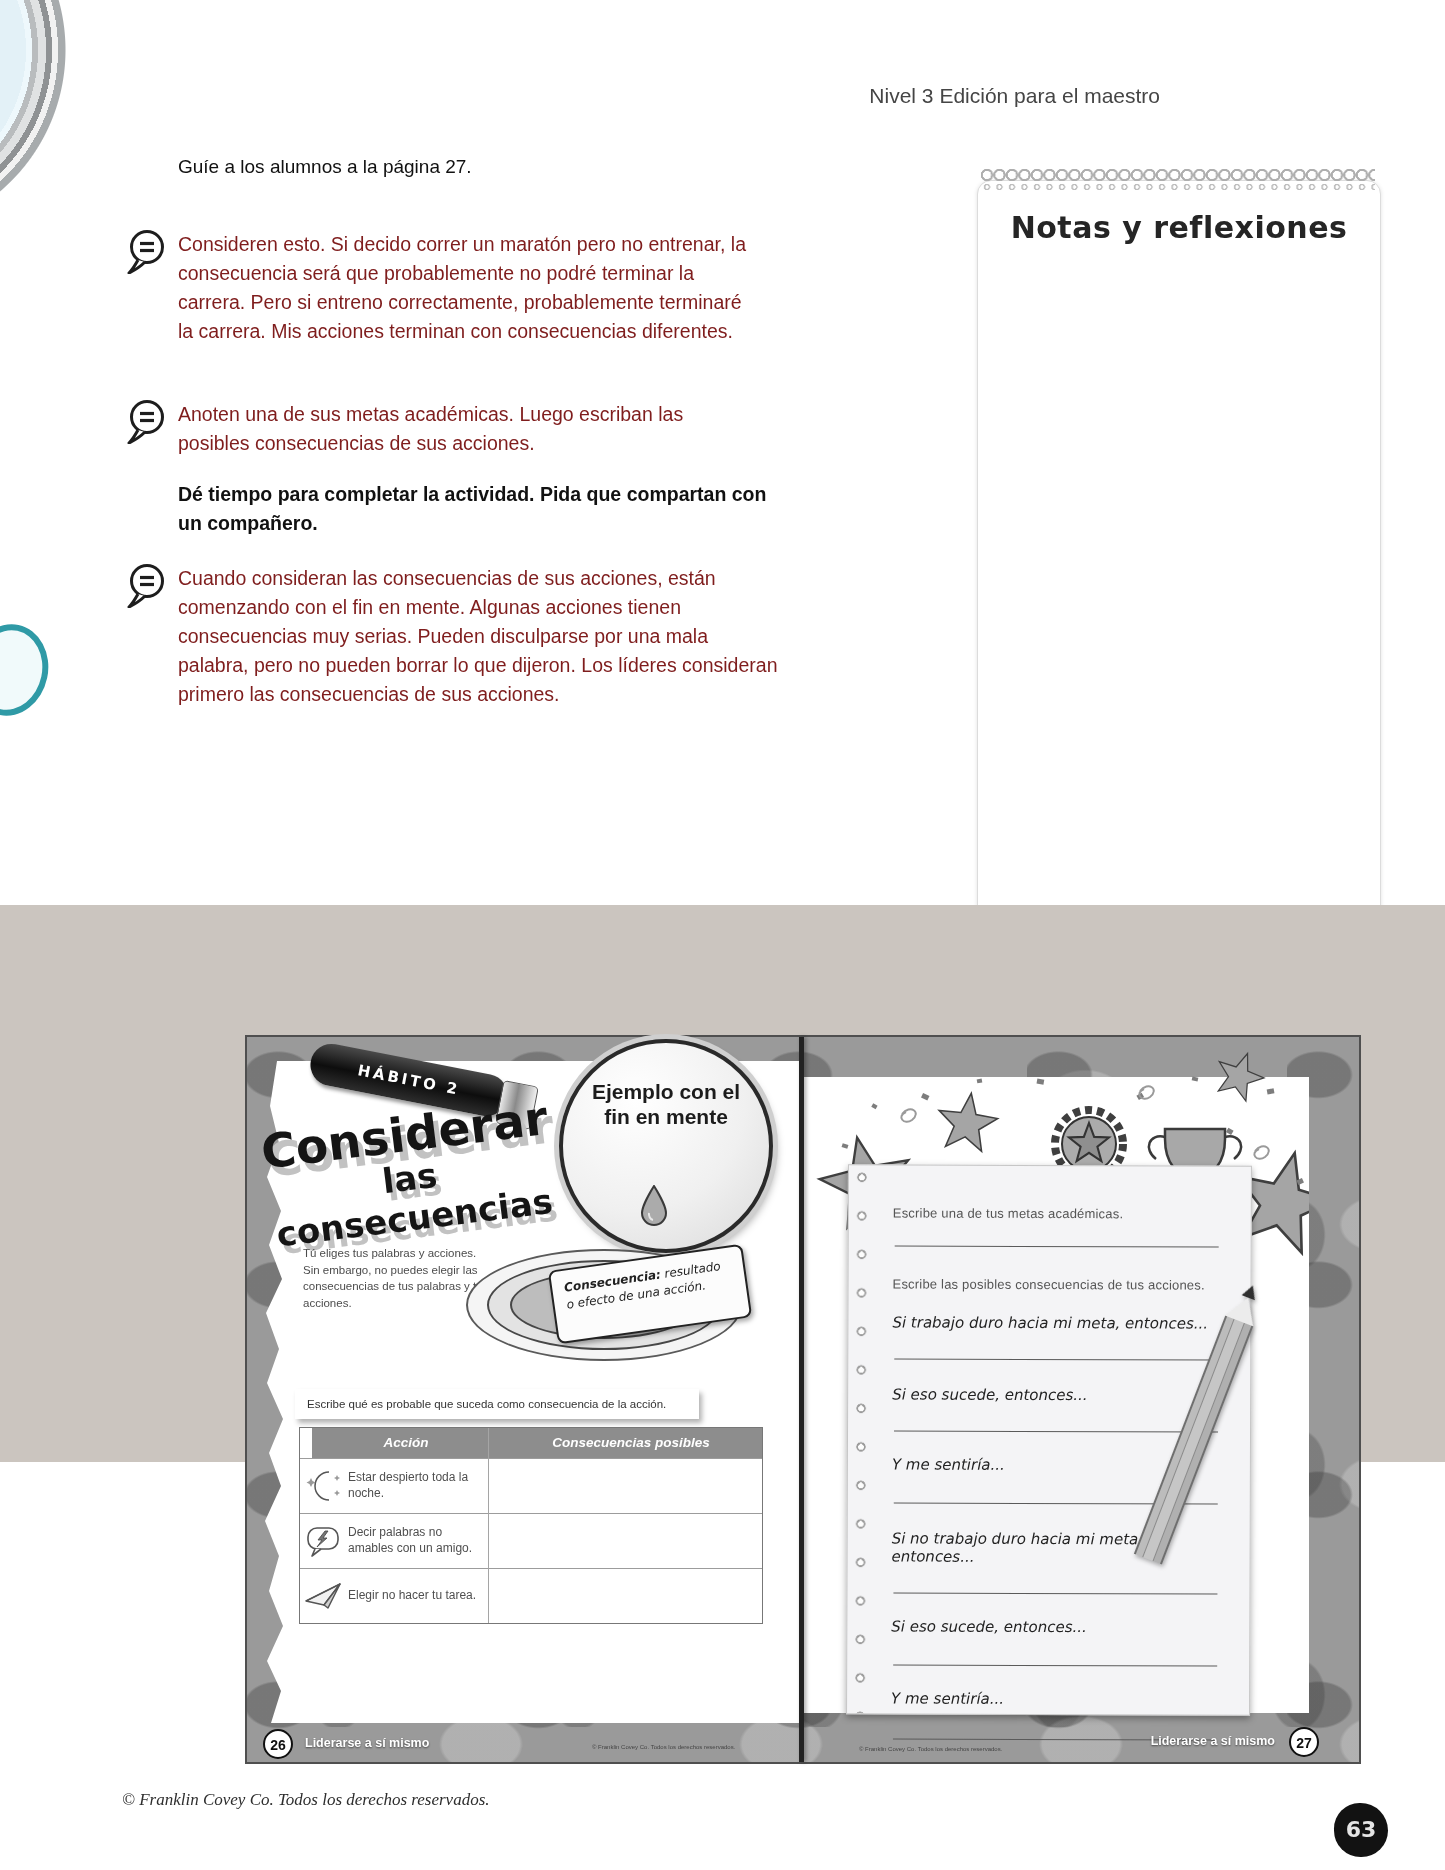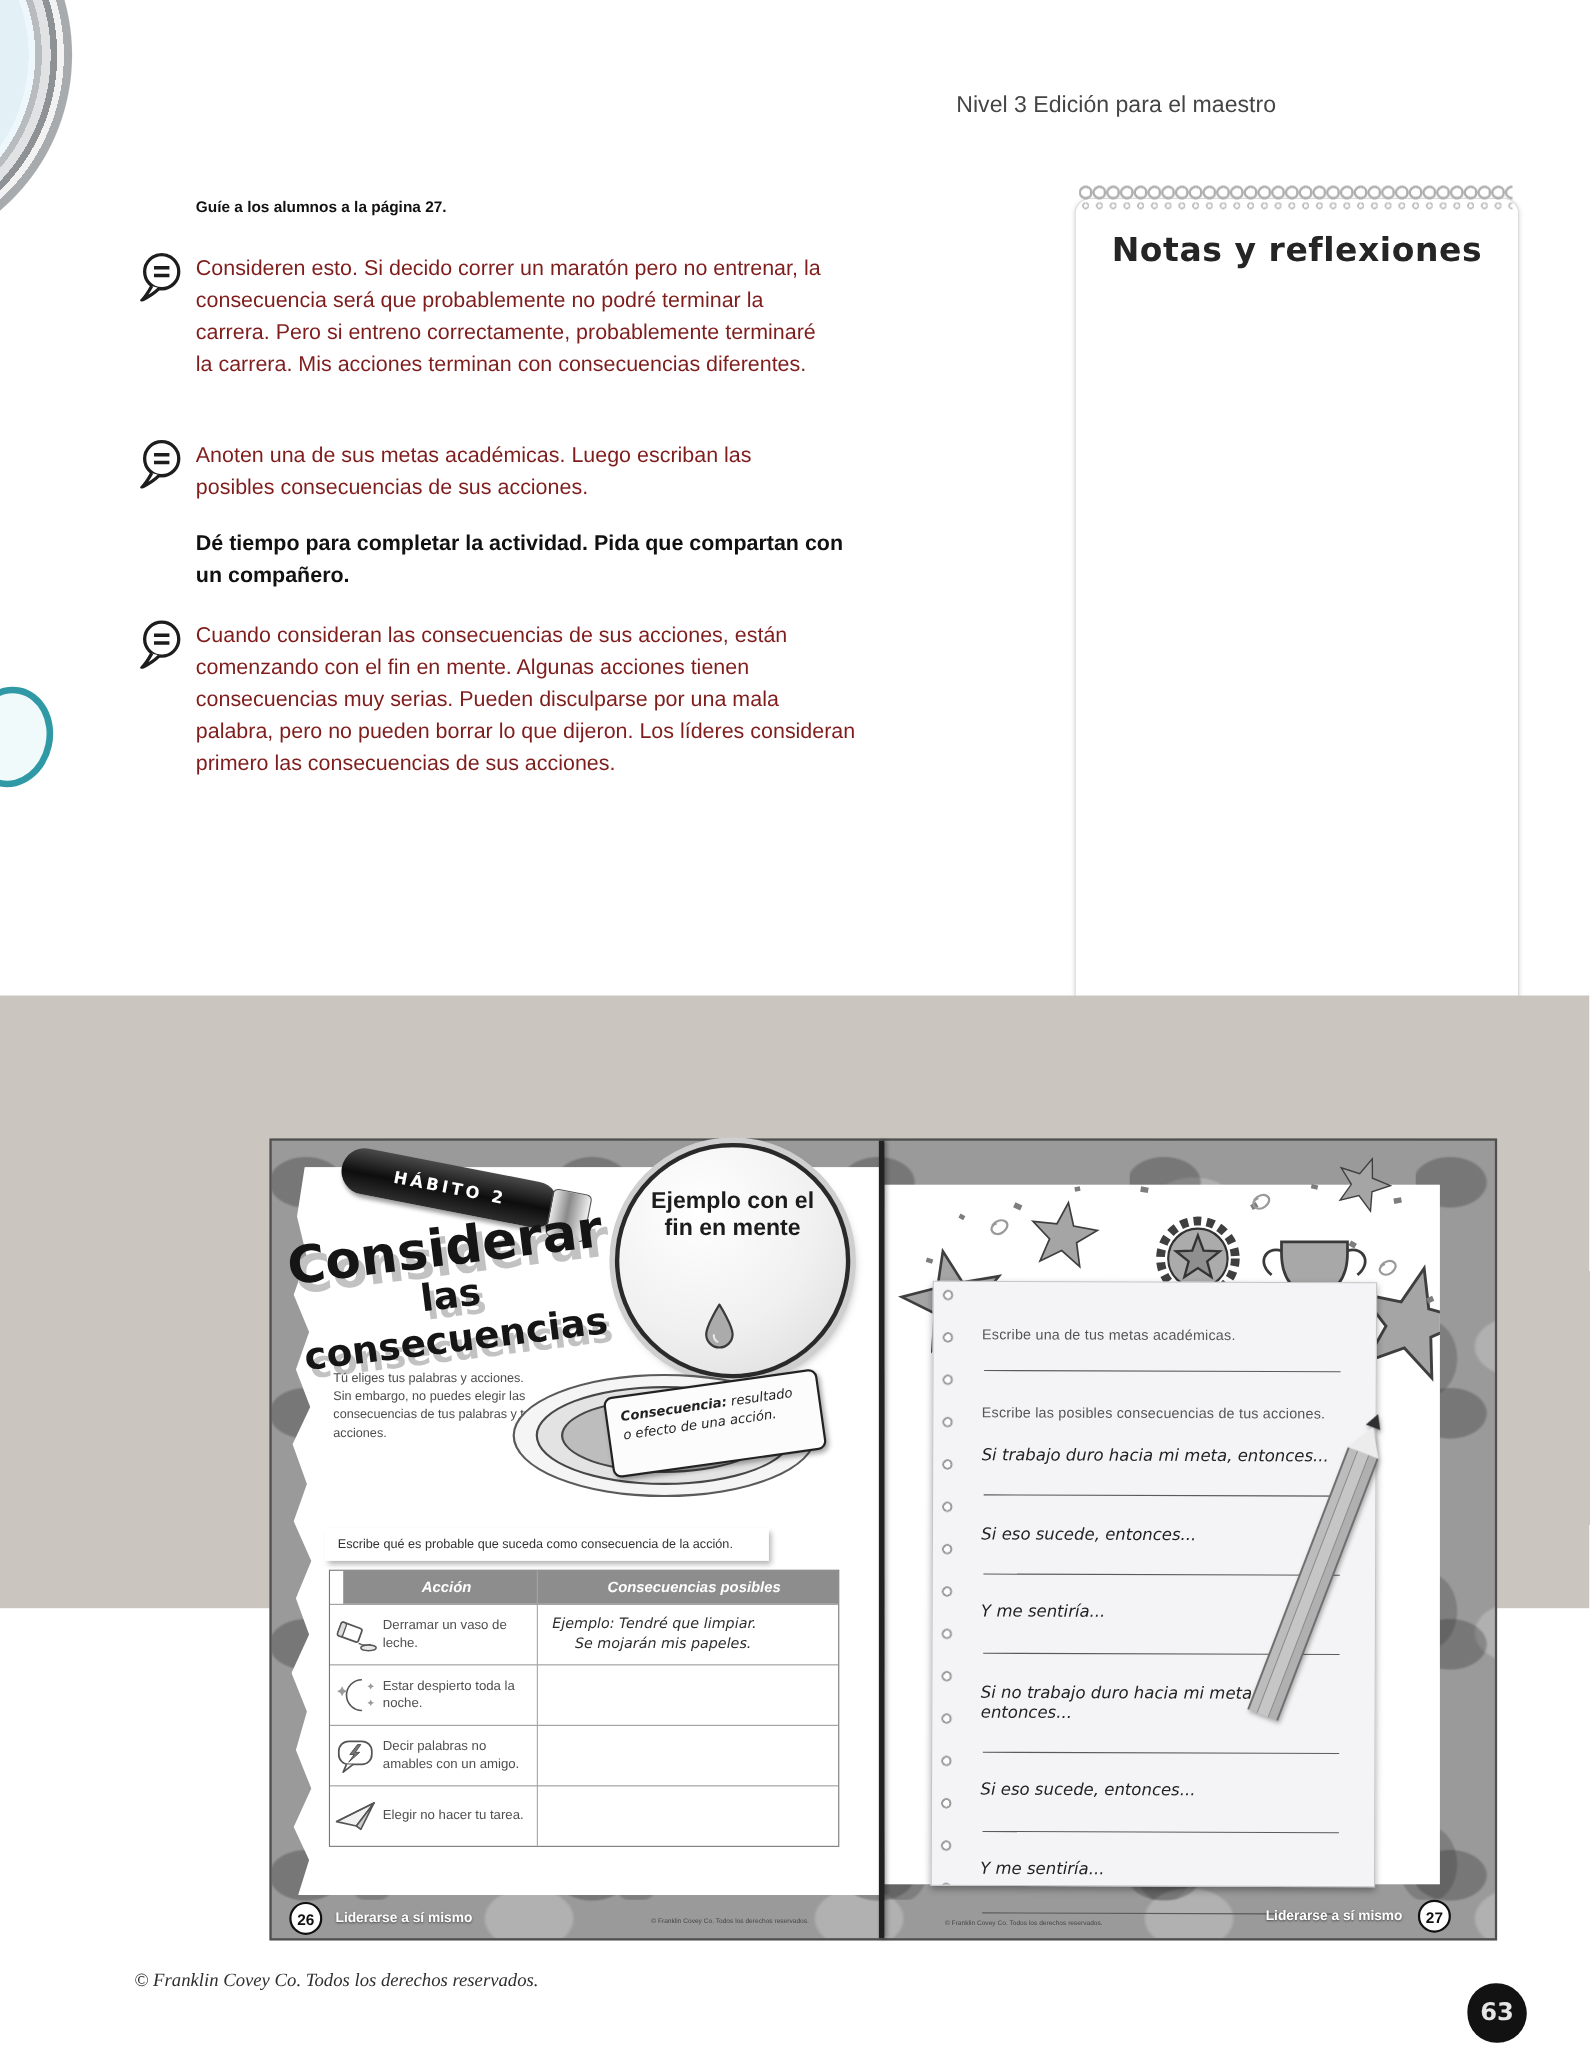--- a/index.html
+++ b/index.html
@@ -16,21 +16,21 @@
       #e3f1f7 0 146px,#eef8fc 146px 152px,#b9bcbe 152px 158px,#e0e2e3 158px 166px,
       #8f9294 166px 172px,#f2f2f2 172px 178px,#a7abad 178px 185px,rgba(0,0,0,0) 186px);
   }
   .edge-teal{
     left:-30px;top:624px;width:66px;height:80px;border-radius:50%;
     border:6px solid #2f9aa6;background:#f1fafb;transform:rotate(12deg);
   }
   .doc-header{left:860px;top:84px;width:300px;text-align:right;font-size:21px;color:#454545;}
 
   
-  .lesson-heading{left:178px;top:180px;width:600px;font-size:14px;font-weight:bold;color:#111;}
+  .lesson-heading{left:178px;top:156px;width:600px;font-size:19px;font-weight:normal;color:#111;}
   .say-icon{width:44px;height:46px;}
   .say1-icon{left:124px;top:228px;} .say2-icon{left:124px;top:398px;} .say3-icon{left:124px;top:562px;}
   .say-text{font-size:19.5px;line-height:29px;color:#7f1d1d;}
   .say1-text{left:178px;top:230px;width:570px;}
   .say2-text{left:178px;top:400px;width:570px;}
   .direction-text{left:178px;top:480px;width:590px;font-size:19.5px;line-height:29px;font-weight:bold;color:#111;}
   .say3-text{left:178px;top:564px;width:600px;}
 
   
   .notepad{left:975px;top:166px;width:408px;height:826px;}
@@ -228,35 +228,20 @@
     <div class="pl-e pl-e3"></div>
     <div class="def-card"><b>Consecuencia:</b><span> resultado o efecto de una acción.</span></div>
   </div>
 
   <div class="abs wb-banner">Escribe qué es probable que suceda como consecuencia de la acción.</div>
 
   <div class="abs wb-table">
     <div class="wbt-head">
       <div class="wbt-col-a">Acción</div>
       <div class="wbt-col-b">Consecuencias posibles</div>
-    </div>
-    <div class="wbt-row">
-      <div class="wbt-icon">
-        <svg width="40" height="32" viewBox="0 0 40 32">
-          <g transform="rotate(-70 16 14)">
-            <rect x="9" y="2" width="13" height="20" rx="2" fill="#fff" stroke="#555" stroke-width="1.6"></rect>
-            <rect x="9" y="2" width="13" height="5" rx="2" fill="#ddd" stroke="#555" stroke-width="1.2"></rect>
-          </g>
-          <path d="M22 24 q6 3 11 1" fill="none" stroke="#555" stroke-width="1.4"></path>
-          <ellipse cx="31" cy="28" rx="7" ry="2.6" fill="#e8e8e8" stroke="#555" stroke-width="1.3"></ellipse>
-        </svg>
-      </div>
-      <div class="wbt-action">Derramar un vaso de leche.</div>
-      <div class="wbt-cons">Ejemplo: Tendré que limpiar.
-     Se mojarán mis papeles.</div>
     </div>
     <div class="wbt-row">
       <div class="wbt-icon">
         <svg width="40" height="32" viewBox="0 0 40 32">
           <path d="M25 2 a13 13 0 1 0 0 28 a10.5 10.5 0 1 1 0 -28 z" fill="#c7c7c7" stroke="#555" stroke-width="1.5"></path>
           <path d="M7 8 l1.5 3 l3 1.5 l-3 1.5 l-1.5 3 l-1.5 -3 l-3 -1.5 l3 -1.5 z" fill="#9a9a9a"></path>
           <path d="M33 5 l1 2 l2 1 l-2 1 l-1 2 l-1 -2 l-2 -1 l2 -1 z" fill="#9a9a9a"></path>
           <path d="M33 20 l1 2 l2 1 l-2 1 l-1 2 l-1 -2 l-2 -1 l2 -1 z" fill="#9a9a9a"></path>
         </svg>
       </div>

